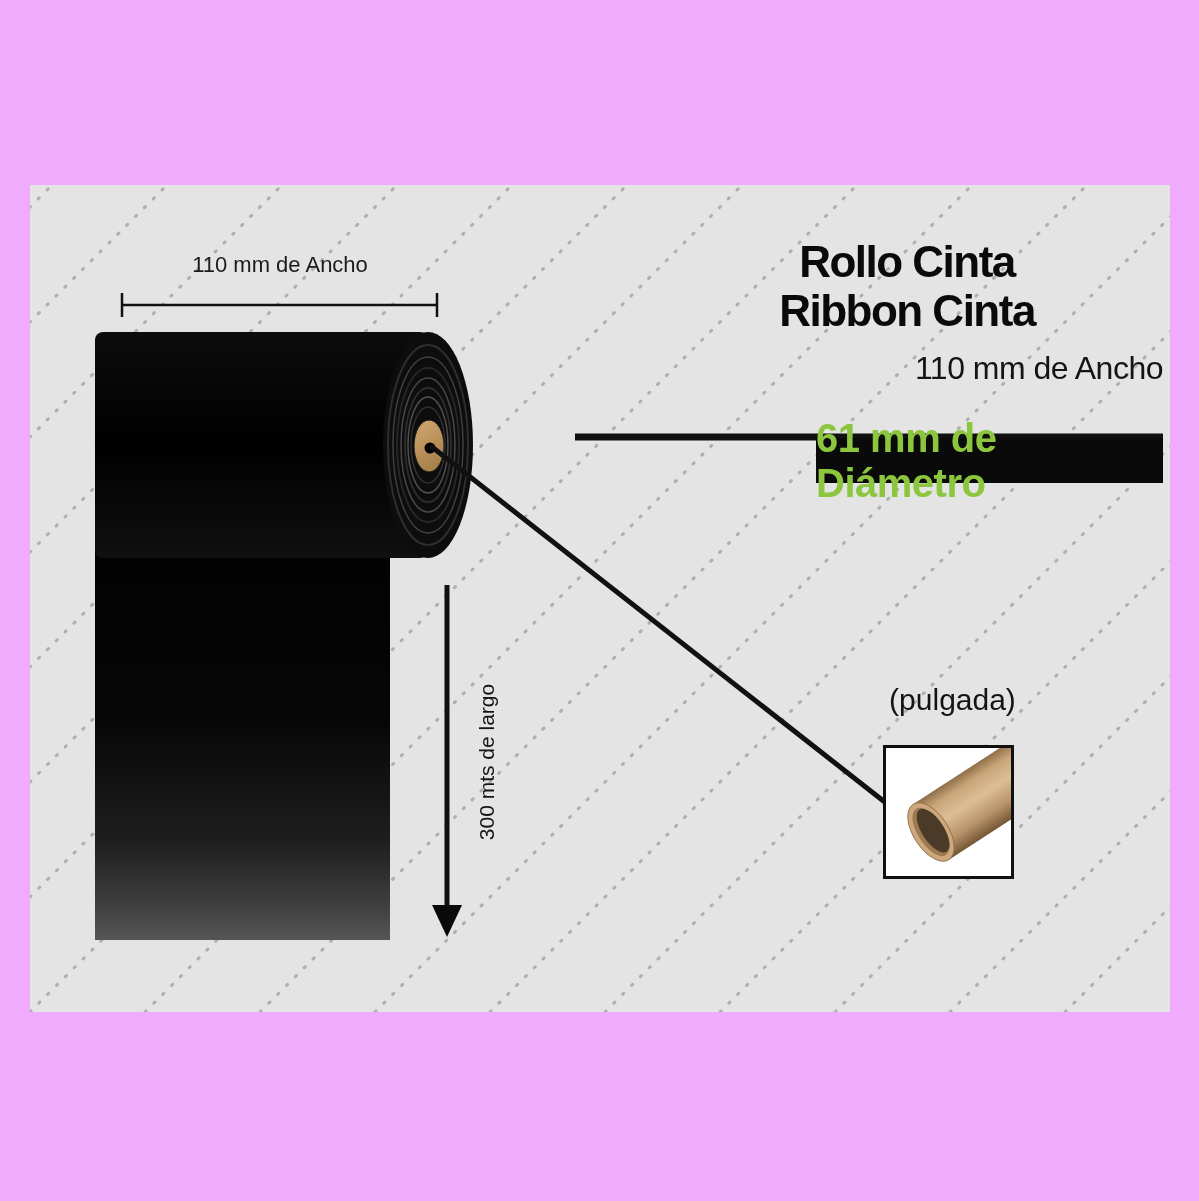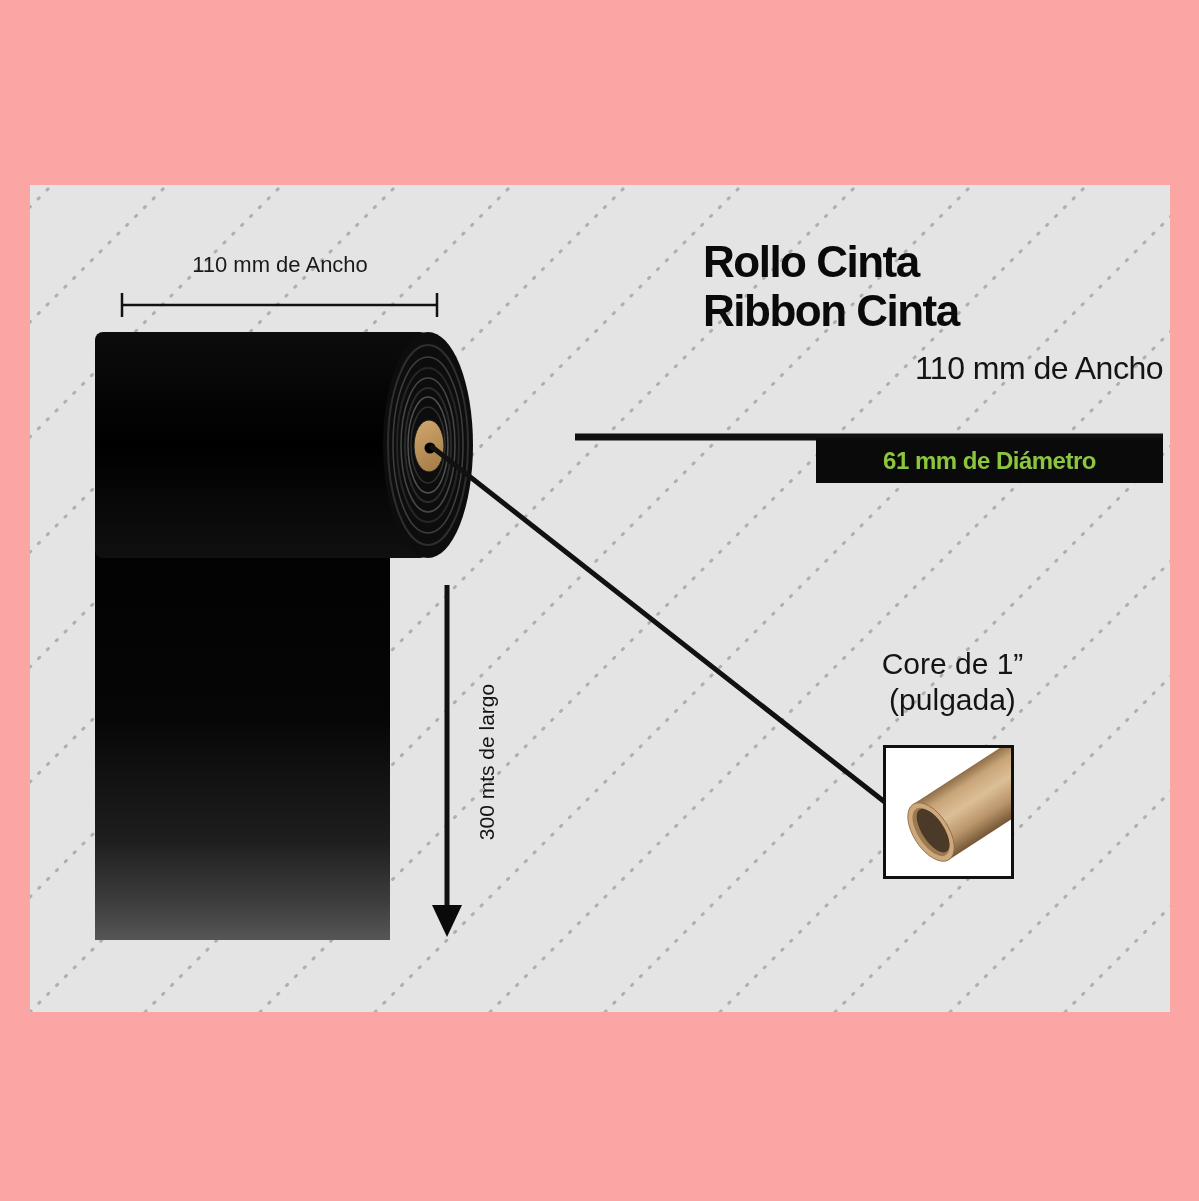--- a/index.html
+++ b/index.html
@@ -1,20 +1,20 @@
 <!DOCTYPE html>
 <html style="--accent-green: #8CC63E; --banner-black: #0A0A0A; --core-tan: #C29A63; --panel-gray: #E4E4E4; --dot-gray: #AFAFAF; --ink-black: #111111;"><head>
 <meta charset="utf-8">
 <style>
   html, body { margin: 0; padding: 0; background: #ffffff; }
   .canvas {
     position: relative;
     width: 1199px;
     height: 1201px;
-    background: #fca5a5;
+    background: #f0abfc;
     overflow: hidden;
     font-family: "Liberation Sans", sans-serif;
     color: var(--ink-black, #111);
   }
   .panel {
     position: absolute;
     left: 30px; top: 185px;
     width: 1140px; height: 827px;
     background: var(--panel-gray, #e4e4e4);
     overflow: hidden;
@@ -27,40 +27,40 @@
     stroke-linecap: round;
   }
   .roll-svg { position: absolute; left: 90px; top: 325px; }
   .overlay { position: absolute; left: 30px; top: 185px; }
 
   .dim-label {
     position: absolute; left: 120px; top: 250px; width: 320px;
     text-align: center; font-size: 22px; line-height: 30px; color: #1a1a1a;
   }
   .title {
-    position: absolute; left: 703px; width: 460px;
-    text-align: left; font-size: 44px; font-weight: bold;
+    position: absolute; left: 677px; width: 460px;
+    text-align: center; font-size: 44px; font-weight: bold;
     letter-spacing: -1.5px; line-height: 1; color: #0a0a0a;
   }
   .title.l1 { top: 240px; }
   .title.l2 { top: 289px; }
   .spec {
     position: absolute; left: 703px; width: 460px;
     text-align: right; font-size: 32px; letter-spacing: -0.5px;
     line-height: 1.1; color: #141414;
   }
   .spec.s1 { top: 351px; }
   .spec.s2 { top: 388px; }
   .banner {
     position: absolute; left: 816px; top: 438px; width: 347px; height: 45px;
     background: var(--banner-black, #0a0a0a);
     display: flex; align-items: center; justify-content: center;
   }
   .banner span {
-    font-size: 24px; font-weight: bold; letter-spacing: -0.5px;
+    font-size: 40px; font-weight: bold; letter-spacing: -0.5px;
     color: var(--accent-green, #8CC63E);
   }
   .core-label {
     position: absolute; left: 845px; width: 215px;
     text-align: center; font-size: 30px; line-height: 36px; color: #141414;
   }
   .core-label.c1 { top: 646px; }
   .core-label.c2 { top: 682px; }
   .core-frame {
     position: absolute; left: 883px; top: 745px; width: 131px; height: 134px;
@@ -153,21 +153,20 @@
   <div class="dim-label">110 mm de Ancho</div>
 
   <div class="title l1">Rollo Cinta</div>
   <div class="title l2">Ribbon Cinta</div>
   <div class="spec s1">110 mm de Ancho</div>
 
   <div class="banner">
     <span>61 mm de Diámetro</span>
   </div>
 
-  <div class="core-label c1">Core de 1”</div>
   <div class="core-label c2">(pulgada)</div>
 
   <div class="core-frame">
     <svg width="125" height="128" viewBox="0 0 125 128">
       <defs>
         <linearGradient id="tubeGrad" x1="0" y1="-33" x2="0" y2="33" gradientUnits="userSpaceOnUse">
           <stop offset="0" stop-color="#8f6e49"></stop>
           <stop offset="0.18" stop-color="#c8a578"></stop>
           <stop offset="0.45" stop-color="#dcbf97"></stop>
           <stop offset="0.75" stop-color="#b9946a"></stop>

